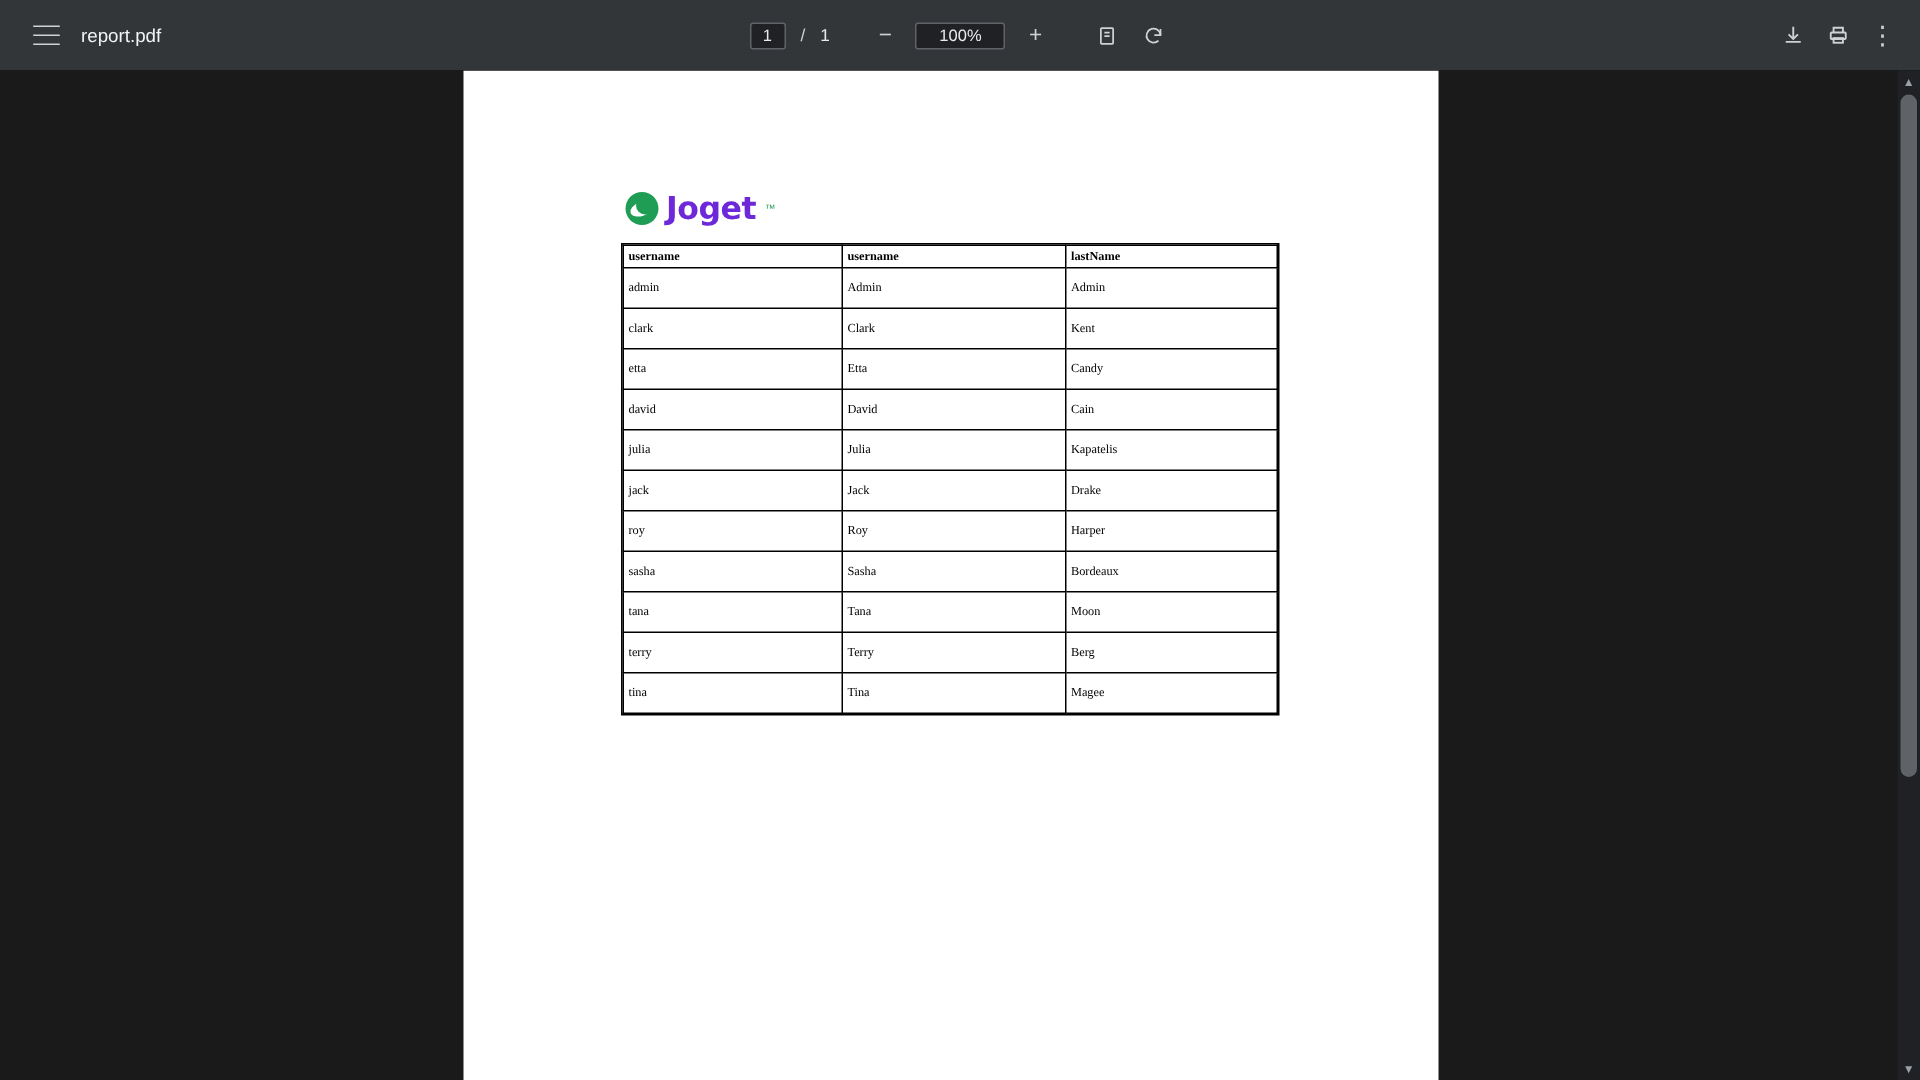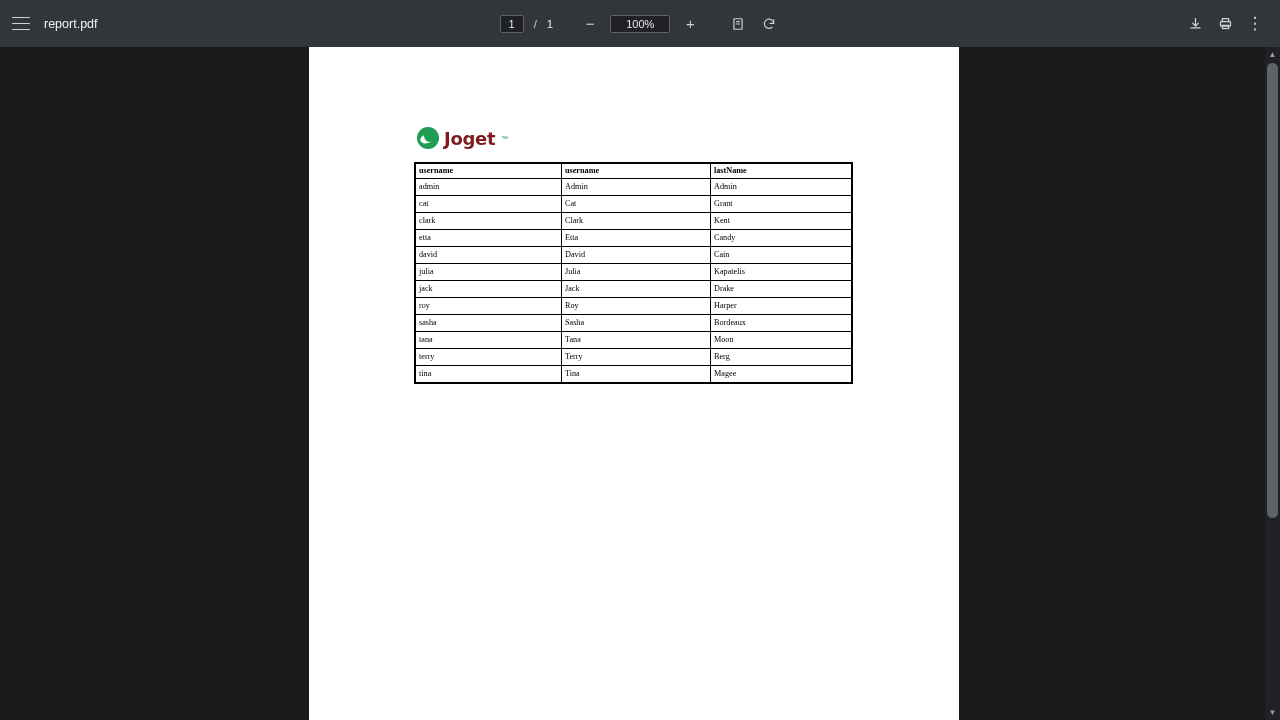--- a/index.html
+++ b/index.html
@@ -15,21 +15,21 @@
   #toolbar {
     position: absolute; top: 0; left: 0;
     width: 1280px; height: 47px;
     background: #323639;
     display: flex; align-items: center;
     color: #e8eaed;
     user-select: none;
   }
   .tb-left {
     display: flex; align-items: center;
-    padding-left: 12px;
+    padding-left: 22px;
     gap: 14px;
     width: 330px;
     flex: none;
   }
   .menu-icon { width: 18px; height: 14px; position: relative; cursor: pointer; }
   .menu-icon span {
     position: absolute; left: 0; width: 18px; height: 1.6px;
     background: #cfd2d4; border-radius: 1px;
   }
   .menu-icon span:nth-child(1) { top: 0; }
@@ -126,43 +126,43 @@
     content: "";
     position: absolute;
     left: 7px; top: 3px;
     width: 12px; height: 12px;
     border-radius: 50%;
     background: #1f9d55;
     z-index: 2;
   }
   .logo-text {
     font-family: "DejaVu Sans", sans-serif;
-    font-size: 18px; font-weight: 700;
-    color: #7f1d1d; letter-spacing: -0.3px;
+    font-size: 21px; font-weight: 700;
+    color: #6d28d9; letter-spacing: -0.3px;
   }
   .logo-tm {
     font-size: 7px; color: #1f9d55; vertical-align: super;
     margin-left: 1px;
   }
 
   
   #report-table {
     position: absolute;
     left: 106px; top: 116px;
     width: 436px;
     border-collapse: collapse;
     font-family: "Liberation Serif", serif;
     font-size: 8.2px;
     color: #000;
     table-layout: fixed;
   }
   #report-table td, #report-table th {
     border: 0.7px solid #000;
     padding: 1px 3px;
-    height: 17px;
+    height: 27px;
     text-align: left;
     font-weight: normal;
     line-height: 12px;
     overflow: hidden;
     white-space: nowrap;
   }
   #report-table thead th {
     font-weight: bold;
     height: 15px;
   }
@@ -272,25 +272,20 @@
             <th>lastName</th>
           </tr>
         </thead>
         <tbody id="report-body">
             <tr>
               <td>admin</td>
               <td>Admin</td>
               <td>Admin</td>
             </tr>
             <tr>
-              <td>cat</td>
-              <td>Cat</td>
-              <td>Grant</td>
-            </tr>
-            <tr>
               <td>clark</td>
               <td>Clark</td>
               <td>Kent</td>
             </tr>
             <tr>
               <td>etta</td>
               <td>Etta</td>
               <td>Candy</td>
             </tr>
             <tr>

